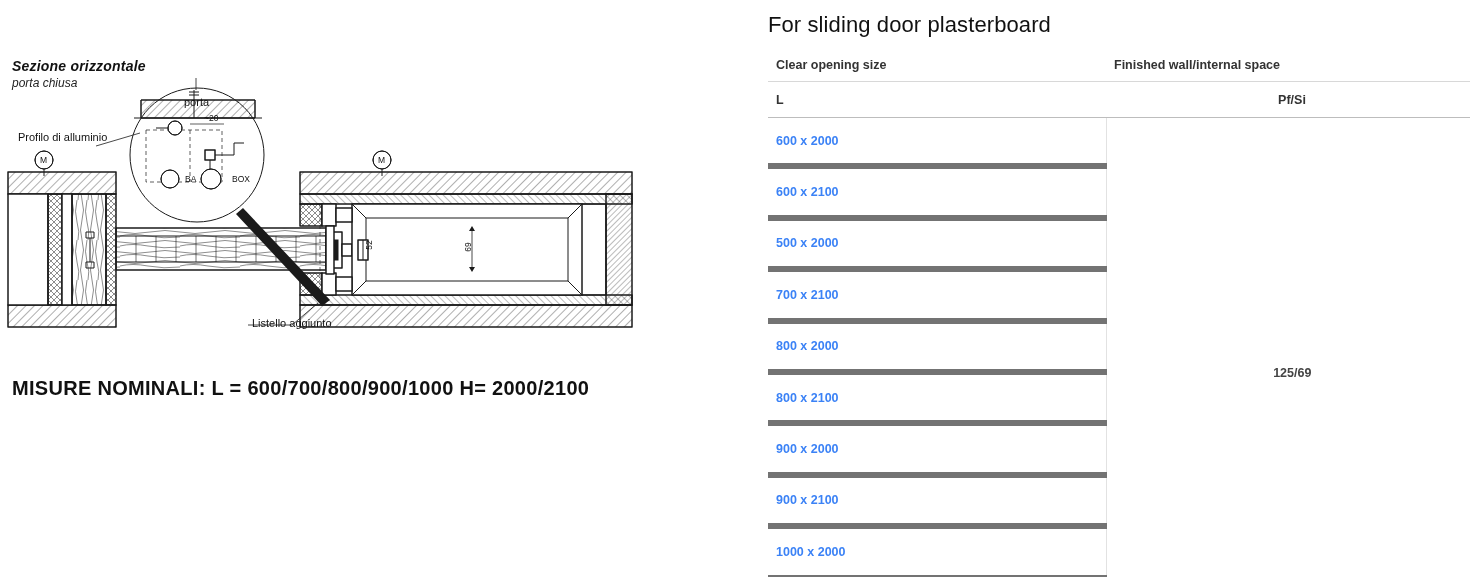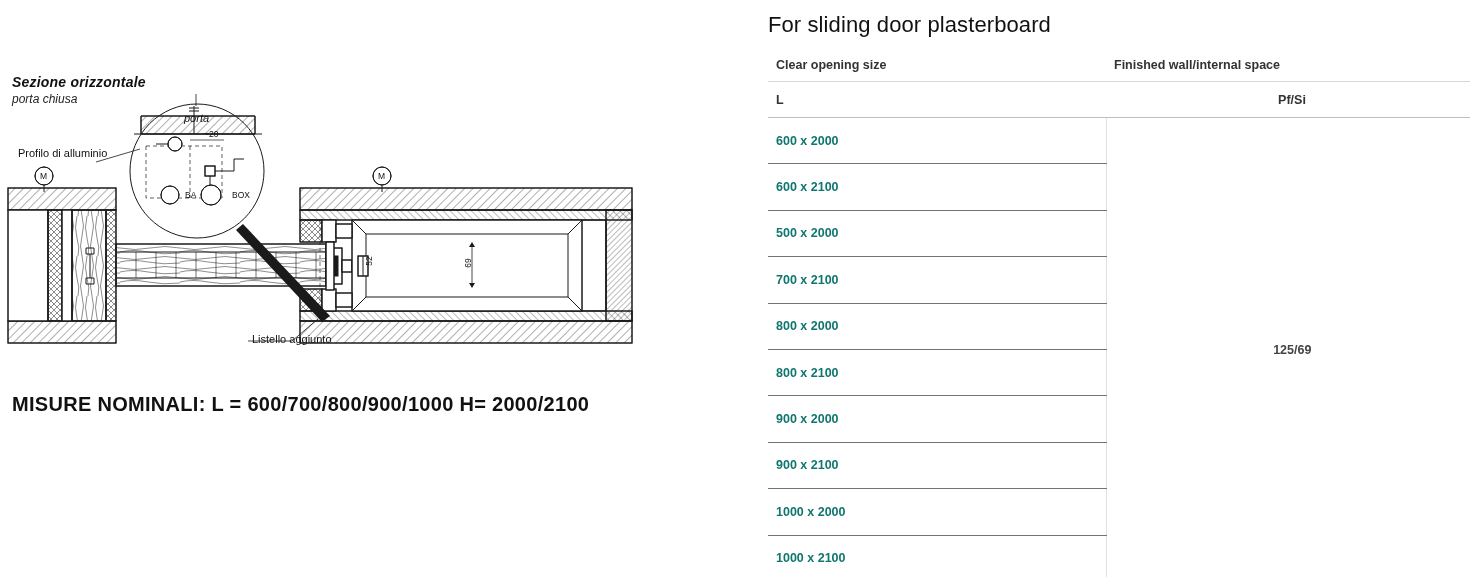--- a/index.html
+++ b/index.html
@@ -19,21 +19,21 @@
   .page {
     position: relative;
     width: 1470px;
     height: 577px;
   }
 
   
   .drawing-pane {
     position: absolute;
     left: 0;
-    top: 16px;
+    top: 0;
     width: 745px;
     height: 561px;
   }
 
   .dwg-title {
     position: absolute;
     left: 12px;
     top: 58px;
     font-family: "Liberation Sans", sans-serif;
     font-size: 14px;
@@ -128,23 +128,23 @@
     color: #333;
     height: 35px;
     border-bottom: 1px solid #bdbdbd;
   }
   .hdr-sub th.right-col {
     text-align: center;
   }
 
   .tbl tbody td {
     font-size: 12.5px;
-    color: #0f766e;
+    color: #3b82f6;
     height: 45.4px;
-    border-bottom: 1px solid #737373;
+    border-bottom: 6px solid #737373;
   }
   .tbl tbody td.left-col {
     border-right: 1px solid #e2e2e2;
   }
   .tbl tbody td.merged-col {
     text-align: center;
     vertical-align: middle;
     border-bottom: none;
     color: #444;
   }
@@ -318,21 +318,21 @@
 
         <line x1="472" y1="228" x2="472" y2="270" stroke-width="0.8"></line>
         <path d="M469,231 l3,-5 l3,5" fill="#1a1a1a" stroke="none"></path>
         <path d="M469,267 l3,5 l3,-5" fill="#1a1a1a" stroke="none"></path>
 
         <line x1="190" y1="124" x2="224" y2="124" stroke-width="0.7"></line>
       </g>
     </svg>
 
     <div class="lbl" style="left:18px; top:131px;">Profilo di alluminio</div>
-    <div class="lbl" style="left:184px; top:96px; font-style:italic;">porta</div>
+    <div class="lbl" style="left:184px; top:96px; ">porta</div>
     <div class="lbl-small" style="left:204px; top:113px;">~20</div>
     <div class="lbl" style="left:204px; top:317px;margin-left:48px;">Listello aggiunto</div>
     <div class="lbl-small" style="left:165px; top:174px;padding-left:20px;">BA</div>
     <div class="lbl-small" style="left:203px; top:174px;padding-left:29px;">BOX</div>
     <div class="lbl-small" style="left:40px; top:155px;">M</div>
     <div class="lbl-small" style="left:378px; top:155px;">M</div>
     <div class="lbl-small" style="left:463px; top:242px; transform:rotate(-90deg);">69</div>
     <div class="lbl-small" style="left:364px; top:240px; transform:rotate(-90deg);">52</div>
 
     <div class="nominal">MISURE NOMINALI:  L = 600/700/800/900/1000  H= 2000/2100</div>

